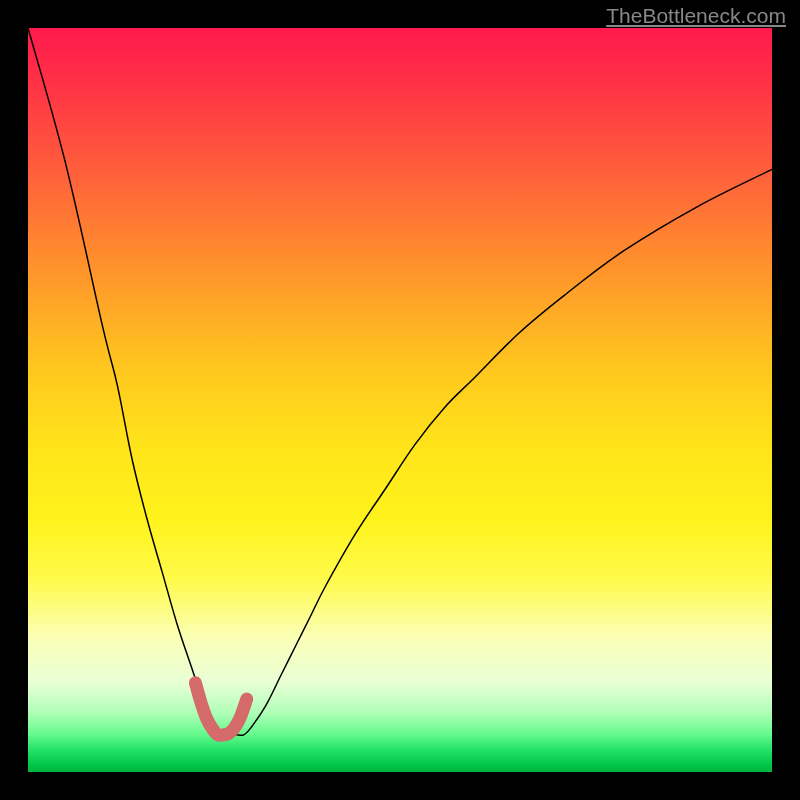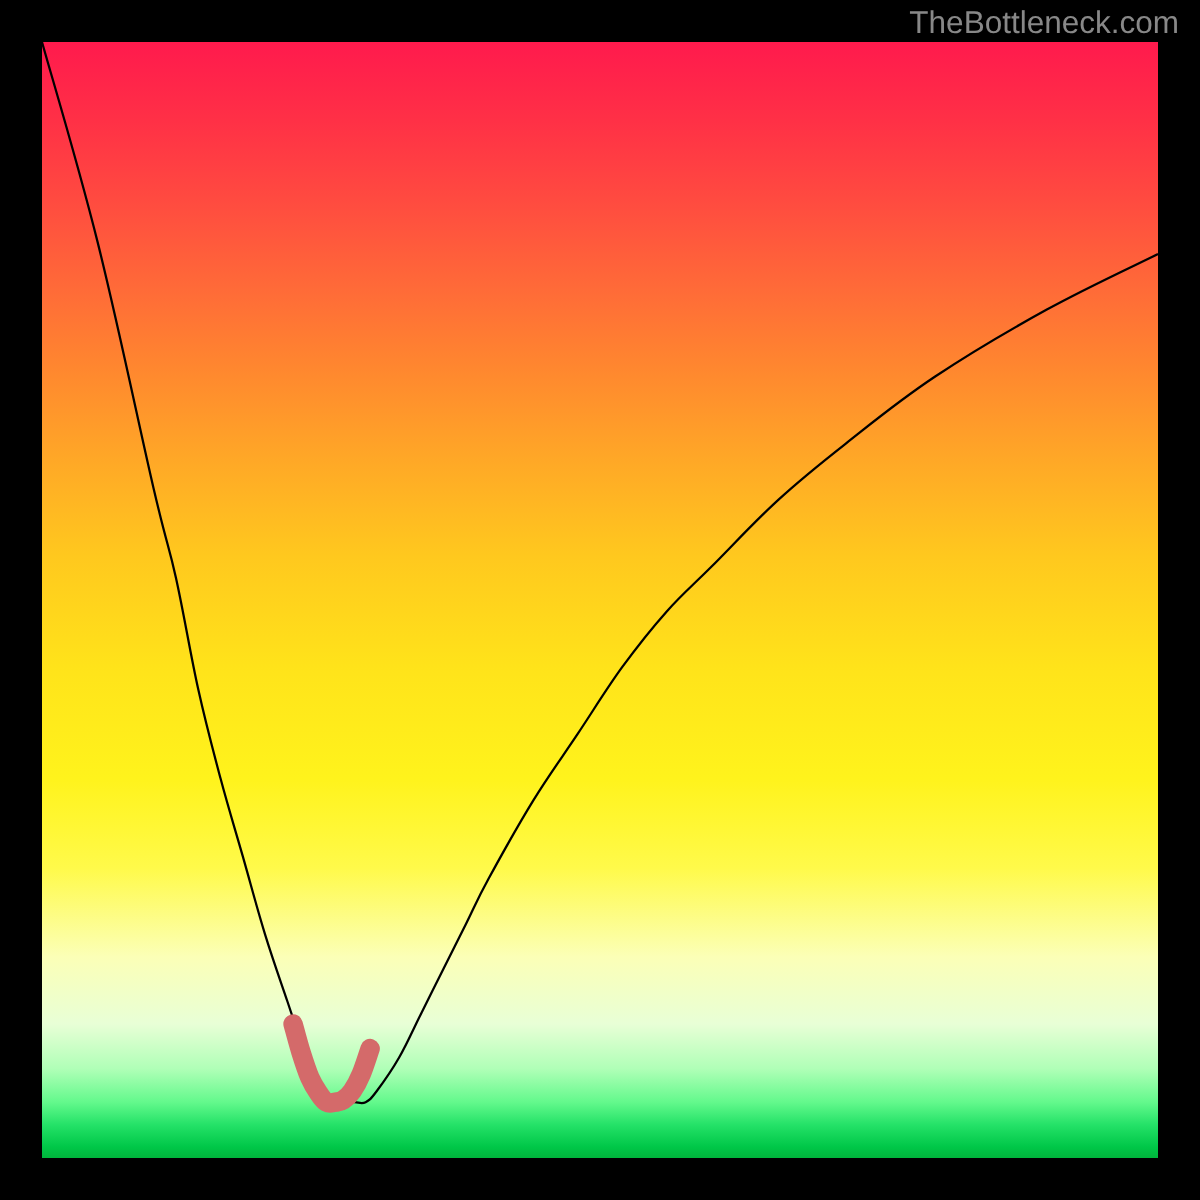--- a/index.html
+++ b/index.html
@@ -44,20 +44,21 @@
     );
   }
   .watermark {
     position: absolute;
     top: 4px;
     right: 14px;
     color: #888;
     font-size: 21px;
     letter-spacing: 0px;
     font-weight: 400;
+    text-decoration: underline;
   }
   svg.curves {
     position: absolute;
     left: 28px;
     top: 28px;
     width: 744px;
     height: 744px;
     overflow: visible;
   }
   .curve-main { fill: none; stroke: #000; stroke-width: 1.5; }

